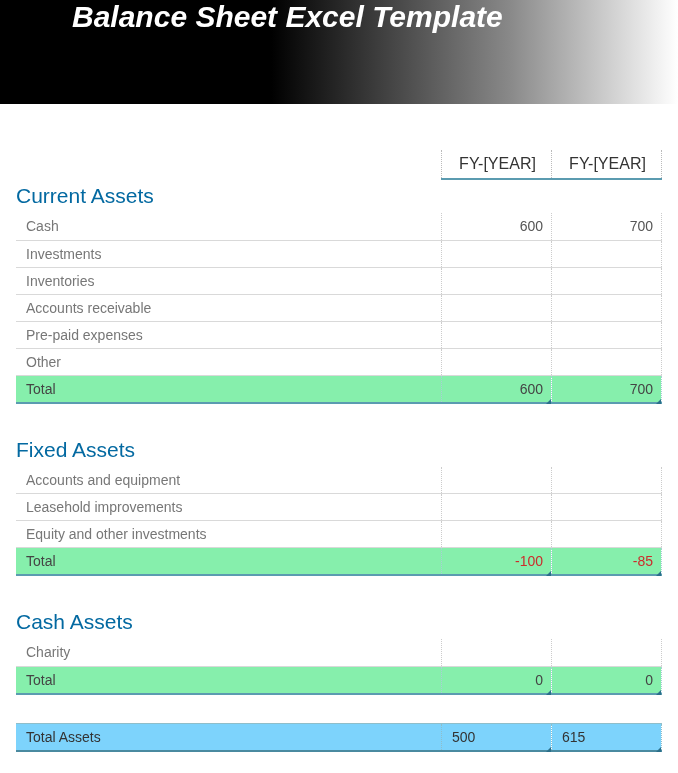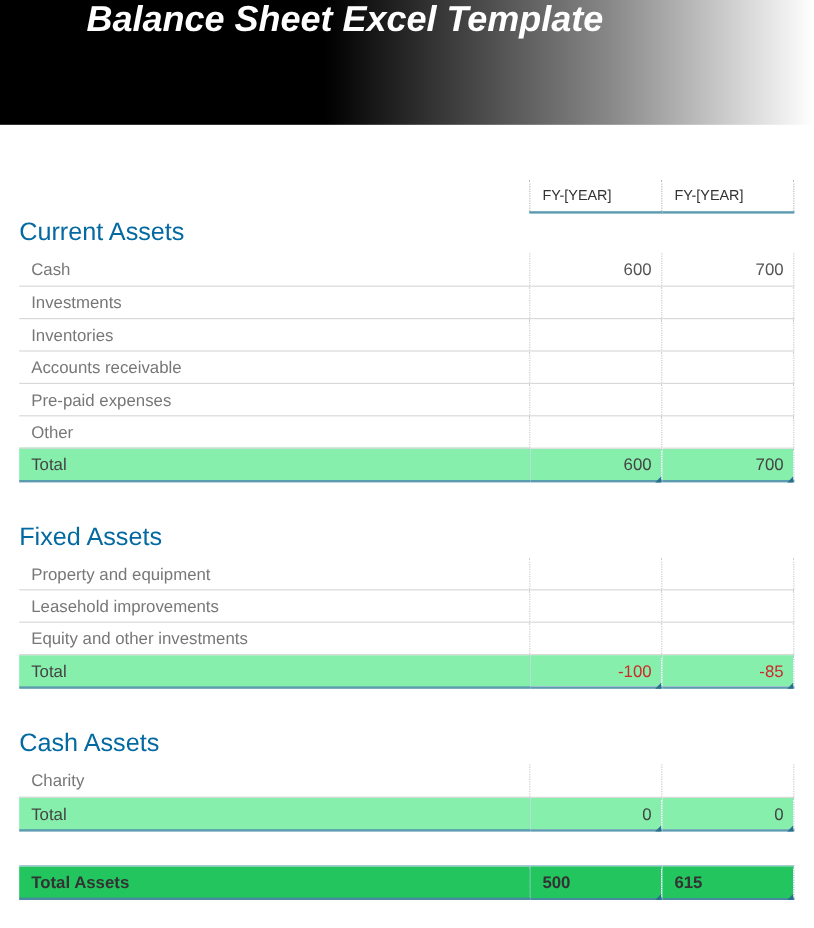--- a/index.html
+++ b/index.html
@@ -33,23 +33,23 @@
   col.label-col { width: auto; }
   col.val-col { width: 110px; }
   td, th {
     padding: 5px 6px 5px 10px;
     font-size: 14px;
     height: 27px;
     vertical-align: middle;
   }
   .spacer-row td { height: 36px; border: none; }
   .col-headers td {
-    text-align: left;
+    text-align: center;
     color: #333;
-    font-size: 12px;
+    font-size: 16px;
     border-bottom: 2px solid #5b9bb0;
     padding-right: 8px;
   }
   .col-headers td:first-child { border-bottom: none; }
   .col-headers td.val {
     border-left: 1px dotted #bbb;
     border-right: 1px dotted #bbb;
   }
   .section-heading td {
     color: #0369a1;
@@ -85,25 +85,25 @@
   .total-row td.val::after {
     content: "";
     position: absolute;
     right: 0; bottom: -2px;
     border-style: solid;
     border-width: 0 0 5px 5px;
     border-color: transparent transparent #2a6f8a transparent;
   }
   .neg { color: #cc2b2b !important; }
   .grand-row td {
-    background: #22c55e;
+    background: #7dd3fc;
     border-top: 1px solid #8fbeca;
     border-bottom: 2px solid #4a8aa0;
     color: #333;
-    font-weight: bold;
+    font-weight: normal;
   }
   .grand-row td.val {
     text-align: left;
     padding-right: 8px;
     border-left: 1px dotted #8fbeca;
     border-right: 1px dotted #8fbeca;
     position: relative;
   }
   .grand-row td.val::after {
     content: "";
@@ -189,21 +189,21 @@
           <td></td>
           <td></td>
         </tr>
 
   <tr class="section-heading">
     <td>Fixed Assets</td>
           <td></td>
           <td></td>
   </tr>
   <tr class="item-row">
-    <td>Property and equipment</td>
+    <td>Accounts and equipment</td>
     <td class="val"></td>
     <td class="val"></td>
   </tr>
   <tr class="item-row">
     <td>Leasehold improvements</td>
     <td class="val"></td>
     <td class="val"></td>
   </tr>
   <tr class="item-row">
     <td>Equity and other investments</td>

